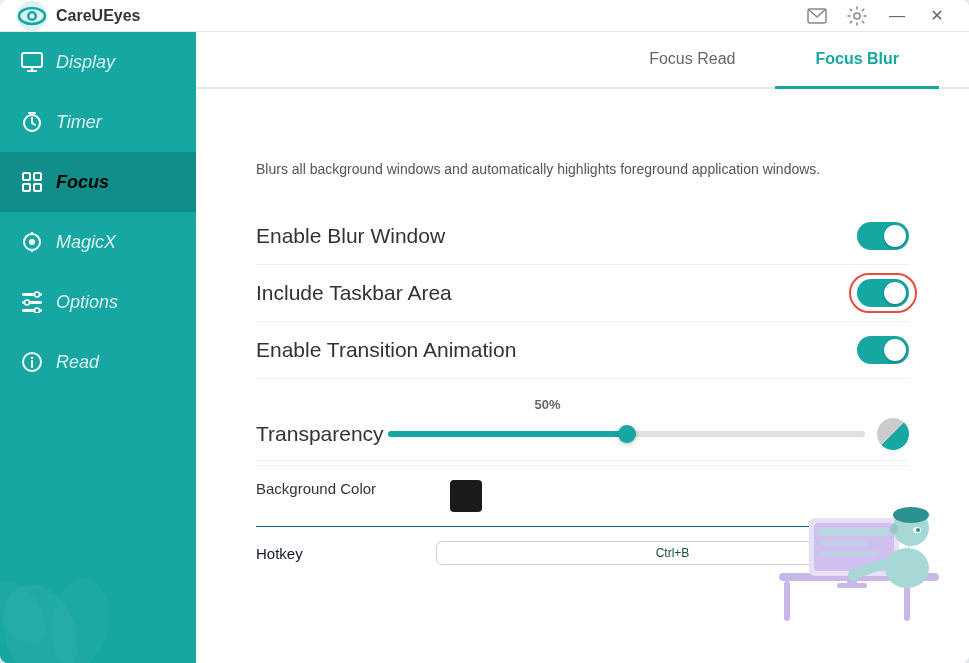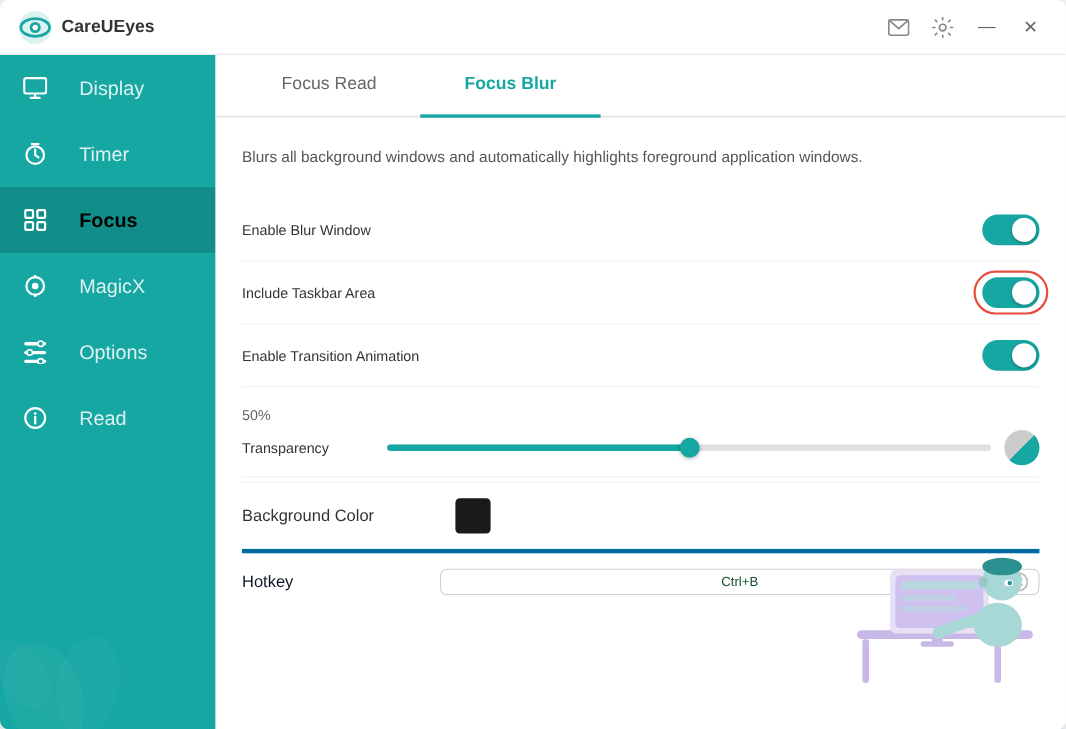--- a/index.html
+++ b/index.html
@@ -11,21 +11,21 @@
       background: #fff;
       display: flex;
       flex-direction: column;
       border-radius: 8px;
       overflow: hidden;
       box-shadow: 0 4px 20px rgba(0,0,0,0.15);
     }
 
     
     .title-bar {
-      height: 50px;
+      height: 32px;
       background: #fff;
       display: flex;
       align-items: center;
       padding: 0 16px;
       border-bottom: 1px solid #e8e8e8;
       flex-shrink: 0;
     }
     .title-bar-logo {
       display: flex;
       align-items: center;
@@ -73,27 +73,28 @@
       background: #16a7a3;
       display: flex;
       flex-direction: column;
       flex-shrink: 0;
       position: relative;
       overflow: hidden;
     }
     .sidebar-item {
       display: flex;
       align-items: center;
-      gap: 28px;
+      gap: 12px;
       padding: 18px 20px;
       cursor: pointer;
       color: rgba(255,255,255,0.85);
       font-size: 18px;
       font-weight: 500;
       transition: background 0.2s;
+      font-style: italic;
     }
     .sidebar-item.active {
       background: rgba(0,0,0,0.15);
       color: #000000;
       font-weight: 700;
     }
     .sidebar-icon {
       width: 24px;
       height: 24px;
       display: flex;
@@ -119,64 +120,66 @@
       flex-direction: column;
       background: #fff;
       position: relative;
       overflow: hidden;
     }
 
     
     .tabs {
       display: flex;
       border-bottom: 2px solid #e8e8e8;
-      padding: 0 20px;
+      padding: 0 30px;
       background: #fff;
       flex-shrink: 0;
+      justify-content: flex-end;
     }
     .tab {
       padding: 18px 40px;
       cursor: pointer;
       font-size: 16px;
       color: #666;
       border-bottom: 3px solid transparent;
       margin-bottom: -2px;
       transition: color 0.2s;
     }
     .tab.active {
       color: #16a7a3;
       border-bottom-color: #16a7a3;
       font-weight: 600;
     }
 
     
     .settings-content {
-      padding: 24px 24px;
+      padding: 24px 60px;
       flex: 1;
       overflow-y: auto;
       position: relative;
+      margin-top: 45px;
     }
     .description {
       font-size: 14px;
       color: #555;
       line-height: 1.6;
       margin-bottom: 28px;
     }
 
     
     .setting-row {
       display: flex;
       align-items: center;
       justify-content: space-between;
       padding: 14px 0;
       border-bottom: 1px solid #f0f0f0;
     }
     .setting-row:last-child { border-bottom: none; }
     .setting-label {
-      font-size: 13px;
+      font-size: 21px;
       color: #333;
     }
 
     
     .toggle-switch {
       position: relative;
       width: 52px;
       height: 28px;
       flex-shrink: 0;
     }
@@ -244,23 +247,23 @@
       width: 32px;
       height: 32px;
       border-radius: 50%;
       background: linear-gradient(135deg, #ccc 50%, #16a7a3 50%);
       flex-shrink: 0;
     }
 
     
     .color-row {
       display: flex;
-      align-items: center;
+      align-items: flex-start;
       padding: 14px 0;
-      border-bottom: 4px solid #0369a1;
+      border-bottom: 1px solid #0369a1;
       gap: 34px;
     }
     .color-label { font-size: 15px; color: #333; width: 160px; }
     .color-swatch {
       width: 32px;
       height: 32px;
       background: #1a1a1a;
       border-radius: 4px;
       cursor: pointer;
     }
@@ -470,21 +473,21 @@
           <div class="toggle-switch">
             <div class="toggle-track">
               <div class="toggle-thumb"></div>
             </div>
           </div>
         </div>
 
         <div class="setting-row" style="align-items:flex-start; flex-direction: column; padding-bottom: 4px;">
 
           <div style="width: 100%; padding-top: 4px; padding-bottom: 10px; border-bottom: 1px solid #f0f0f0;">
-            <div style="text-align: left; padding-right: 70px; font-size: 13px; color: #666; margin-bottom: 6px;">
+            <div style="text-align: center; padding-right: 70px; font-size: 13px; color: #666; margin-bottom: 6px; font-weight: bold;">
               <span>50%</span>
             </div>
             <div class="slider-row-inner">
               <span class="setting-label" style="width: 120px; flex-shrink: 0;">Transparency</span>
               <div class="slider-track" style="margin-left: 0; flex: 1; position: relative;">
                 <div class="slider-fill" style="width: 50%;"></div>
                 <div class="slider-thumb" style="left: 50%;"></div>
               </div>
               <div class="slider-icon"></div>
             </div>

